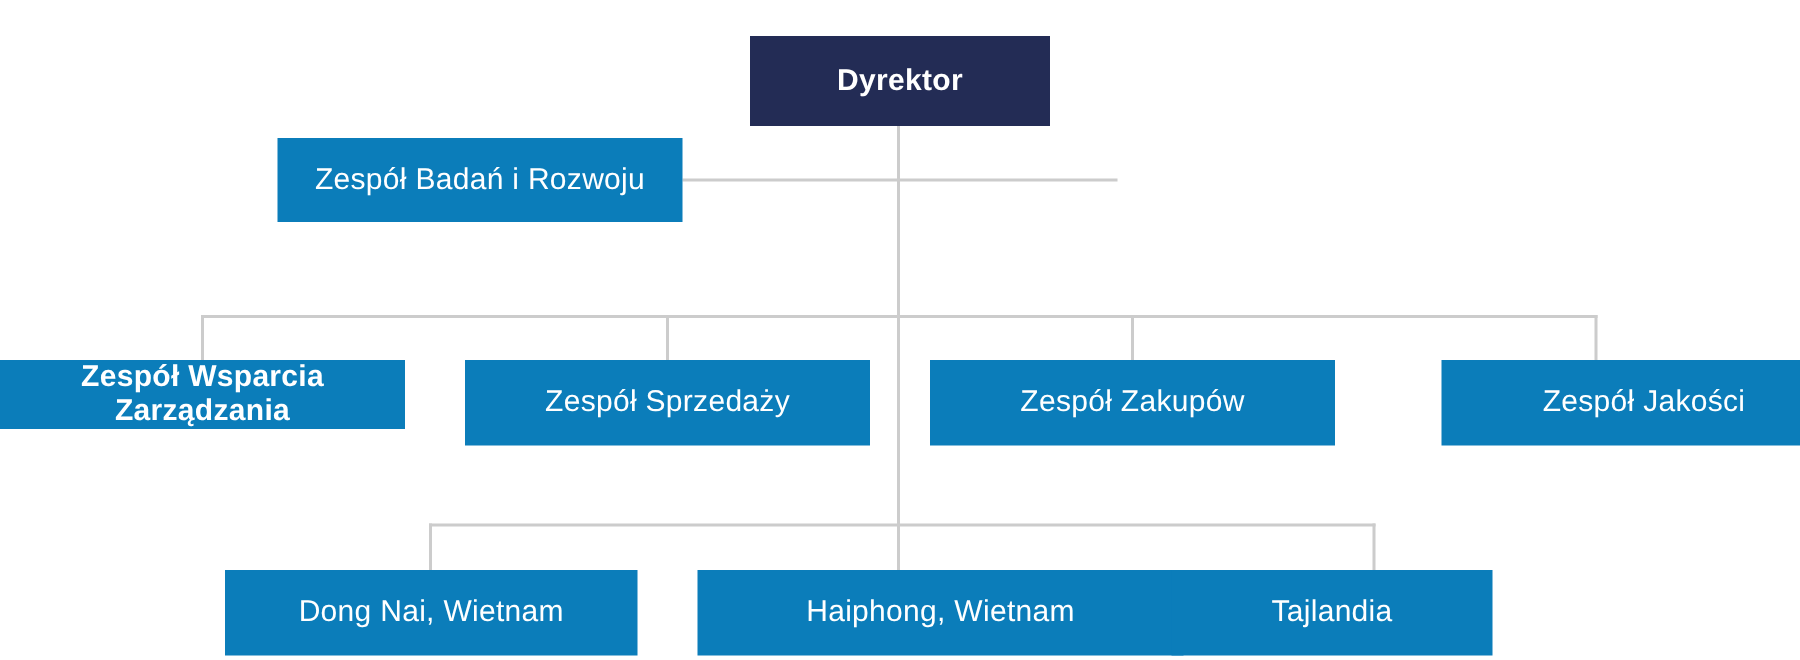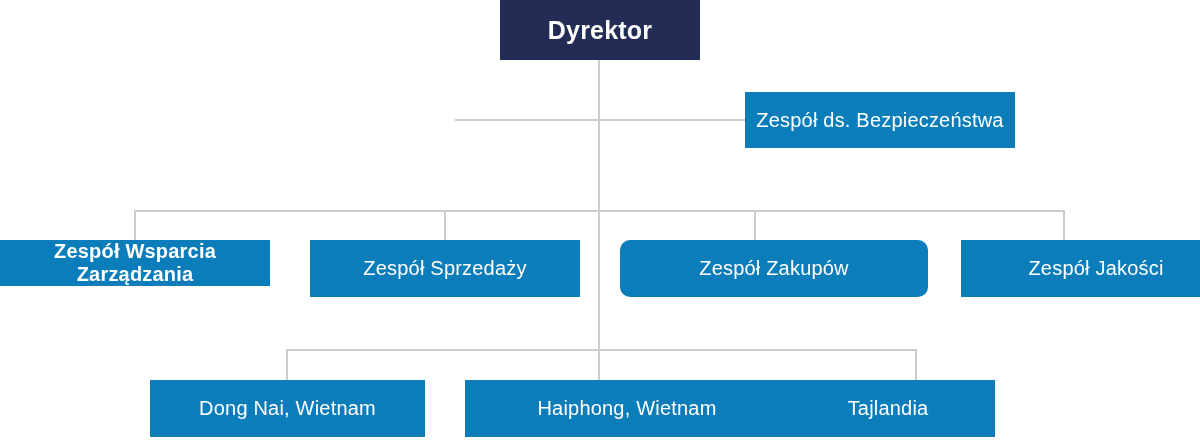--- a/index.html
+++ b/index.html
@@ -25,34 +25,35 @@
     background: var(--node-bg, #0b7dba);
     font-size: 20px;
     font-weight: 400;
     letter-spacing: 0.2px;
     box-sizing: border-box;
     z-index: 2;
   }
   .node.root {
     background: var(--root-bg, #232c55);
     font-weight: 700;
-    font-size: 25px;
+    font-size: 20px;
+    margin-top: 24px;
   }
   .connector {
     position: absolute;
     background: var(--connector-color, #cccccc);
     z-index: 1;
   }
   
   .n-root   { left: 500px; top: 0;     width: 200px; height: 60px; }
   .n-l2a    { left: 185px; top: 92px;  width: 270px; height: 56px; }
   .n-l2b    { left: 745px; top: 92px;  width: 270px; height: 56px; }
   .n-l3a    { left: 0;     top: 240px; width: 270px; height: 46px; font-weight: bold; }
   .n-l3b    { left: 310px; top: 240px; width: 270px; height: 57px; }
-  .n-l3c    { left: 620px; top: 240px; width: 308px; height: 57px; border-radius: 10px; }
+  .n-l3c    { left: 620px; top: 240px; width: 270px; height: 57px; }
   .n-l3d    { left: 930px; top: 240px; width: 270px; height: 57px; margin-left: 31px; }
   .n-l4a    { left: 150px; top: 380px; width: 275px; height: 57px; }
   .n-l4b    { left: 465px; top: 380px; width: 324px; height: 57px; }
   .n-l4c    { left: 781px; top: 380px; width: 214px; height: 57px; }
   
   .c-spine      { left: 598px;  top: 60px;  width: 2px;   height: 320px; }
   .c-l2-rail    { left: 455px;  top: 119px; width: 290px; height: 2px; }
   .c-l3-rail    { left: 135px;  top: 210px; width: 930px; height: 2px; }
   .c-l3-drop-a  { left: 134px;  top: 210px; width: 2px;   height: 30px; }
   .c-l3-drop-b  { left: 444px;  top: 210px; width: 2px;   height: 30px; }
@@ -73,21 +74,21 @@
   <div class="connector c-l3-drop-a"></div>
   <div class="connector c-l3-drop-b"></div>
   <div class="connector c-l3-drop-c"></div>
   <div class="connector c-l3-drop-d"></div>
   <div class="connector c-l4-rail"></div>
   <div class="connector c-l4-drop-a"></div>
   <div class="connector c-l4-drop-c"></div>
 
   <div class="node root n-root">Dyrektor</div>
 
-  <div class="node n-l2b">Zespół ds. Bezpieczeństwa</div>
+  <div class="node n-l2a">Zespół Badań i Rozwoju</div>
 
   <div class="node n-l3a">Zespół Wsparcia Zarządzania</div>
   <div class="node n-l3b">Zespół Sprzedaży</div>
   <div class="node n-l3c">Zespół Zakupów</div>
   <div class="node n-l3d">Zespół Jakości</div>
 
   <div class="node n-l4a">Dong Nai, Wietnam</div>
   <div class="node n-l4b">Haiphong, Wietnam</div>
   <div class="node n-l4c">Tajlandia</div>
 

